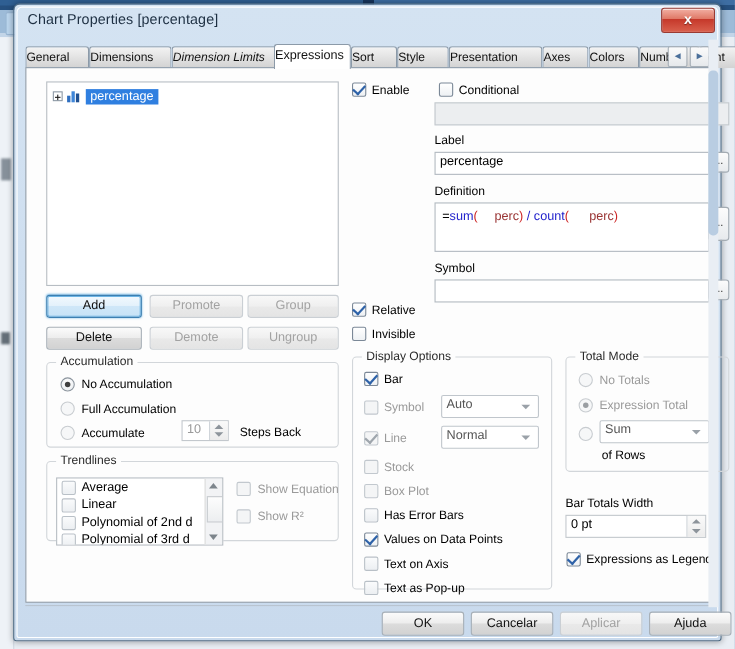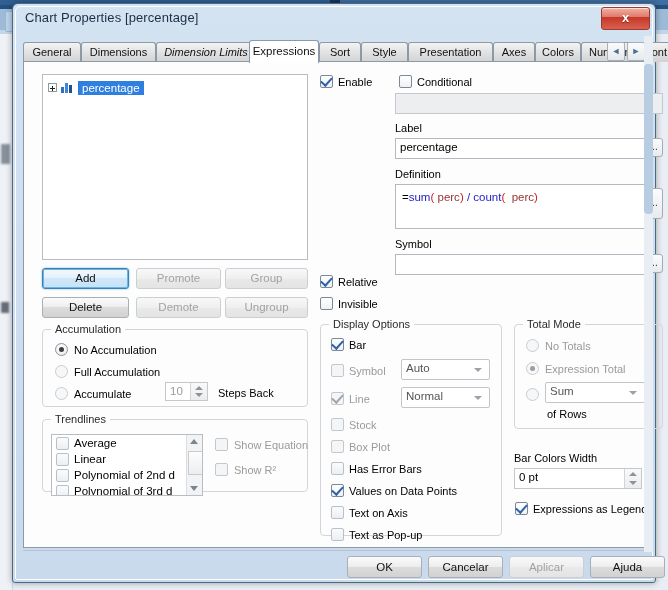--- a/index.html
+++ b/index.html
@@ -44,21 +44,21 @@
     box-shadow:inset 0 1px 0 rgba(255,255,255,.6);
     cursor:pointer;}
   .close-btn span{position:absolute;left:0;right:0;top:2px;text-align:center;
     font-size:13px;font-weight:bold;color:#fff;text-shadow:0 1px 1px rgba(0,0,0,.45);}
 
   
   .tabstrip{position:absolute;left:10px;top:36px;width:624px;height:22px;}
   .tab{position:absolute;top:2px;height:20px;box-sizing:border-box;
     border:1px solid #8c9aa8;border-bottom:none;border-radius:3px 3px 0 0;
     background:linear-gradient(180deg,#f3f3f3 0%,#e2e2e2 50%,#d2d2d2 100%);
-    font-size:11px;color:#111;line-height:19px;text-align:center;cursor:pointer;}
+    font-size:11px;color:#111;line-height:19px;cursor:pointer;}
   .tab.active{top:0;height:23px;line-height:21px;
     background:#ffffff;border-color:#8c9aa8;z-index:5;font-size:11.5px;}
   .tabnav{position:absolute;top:2px;width:18px;height:19px;box-sizing:border-box;
     border:1px solid #a7b0b8;border-radius:2px;
     background:linear-gradient(180deg,#fbfbfb,#e6e9ec);
     color:#4a6f9a;font-size:9px;line-height:17px;text-align:center;cursor:pointer;}
 
   
   .page{position:absolute;left:10px;top:57px;width:624px;height:487px;
     background:#fdfdfd;border:1px solid #8c9aa8;box-sizing:border-box;}
@@ -145,21 +145,21 @@
   #tl-sb{position:absolute;right:0;top:0;width:15px;height:100%;background:#f2f3f5;border-left:1px solid #ddd;}
   #tl-sb .ar{position:absolute;left:3px;width:0;height:0;border-left:4px solid transparent;border-right:4px solid transparent;}
   #tl-sb .ar.u{top:4px;border-bottom:5px solid #7d858c;}
   #tl-sb .ar.d{bottom:4px;border-top:5px solid #7d858c;}
   #tl-sb .thumb{position:absolute;left:1px;top:16px;width:13px;height:22px;
     border:1px solid #c8ccd0;background:linear-gradient(180deg,#fdfdfd,#eceef0);}
 
   
   #defbox{position:absolute;box-sizing:border-box;border:1px solid #b2b9c0;background:#fff;}
   #deftext{position:absolute;left:6px;top:6px;font-size:11.5px;white-space:pre;}
-  .k{color:#2222cc;} .p{color:#cc2222;} .f{color:#993333;}
+  .k{color:#2222cc;} .p{color:#cc2222;} .f{color:#993333;padding-left:12px;}
 
   
   .bottombar{position:absolute;left:0;bottom:0;width:100%;height:32px;}
   .sep{position:absolute;left:10px;right:10px;top:546px;height:1px;background:#b9c4d0;}
 
   #vscroll{position:absolute;right:2px;top:32px;width:9px;bottom:30px;background:#e9eef4;}
   #vscroll .th{position:absolute;left:0;top:28px;width:9px;height:150px;background:#b9cde2;border-radius:4px;}
 </style>
 </head>
 <body>
@@ -342,21 +342,21 @@
       <div class="rad on dis" style="left:11px;top:37px;"></div>
       <div class="lbl dis" style="left:30px;top:38px;">Expression Total</div>
       <div class="rad dis" style="left:11px;top:63px;"></div>
       <div class="combo" style="left:30px;top:57px;width:100px;height:21px;">
         <span>Sum</span>
         <span class="arw"></span>
       </div>
       <div class="lbl" style="left:32px;top:83px;">of Rows</div>
     </div>
 
-    <div class="lbl" style="left:490px;top:390px;">Bar Colors Width</div>
+    <div class="lbl" style="left:490px;top:390px;">Bar Totals Width</div>
     <div class="spin" style="left:490px;top:406px;width:128px;height:21px;">
       <span class="sv">0 pt</span>
       <span class="spbx">
           <i class="up"></i>
           <i class="dn"></i>
         </span>
     </div>
 
     <div class="chk on" style="left:491px;top:440px;"></div>
     <div class="lbl" style="left:509px;top:441px;">Expressions as Legend</div>

